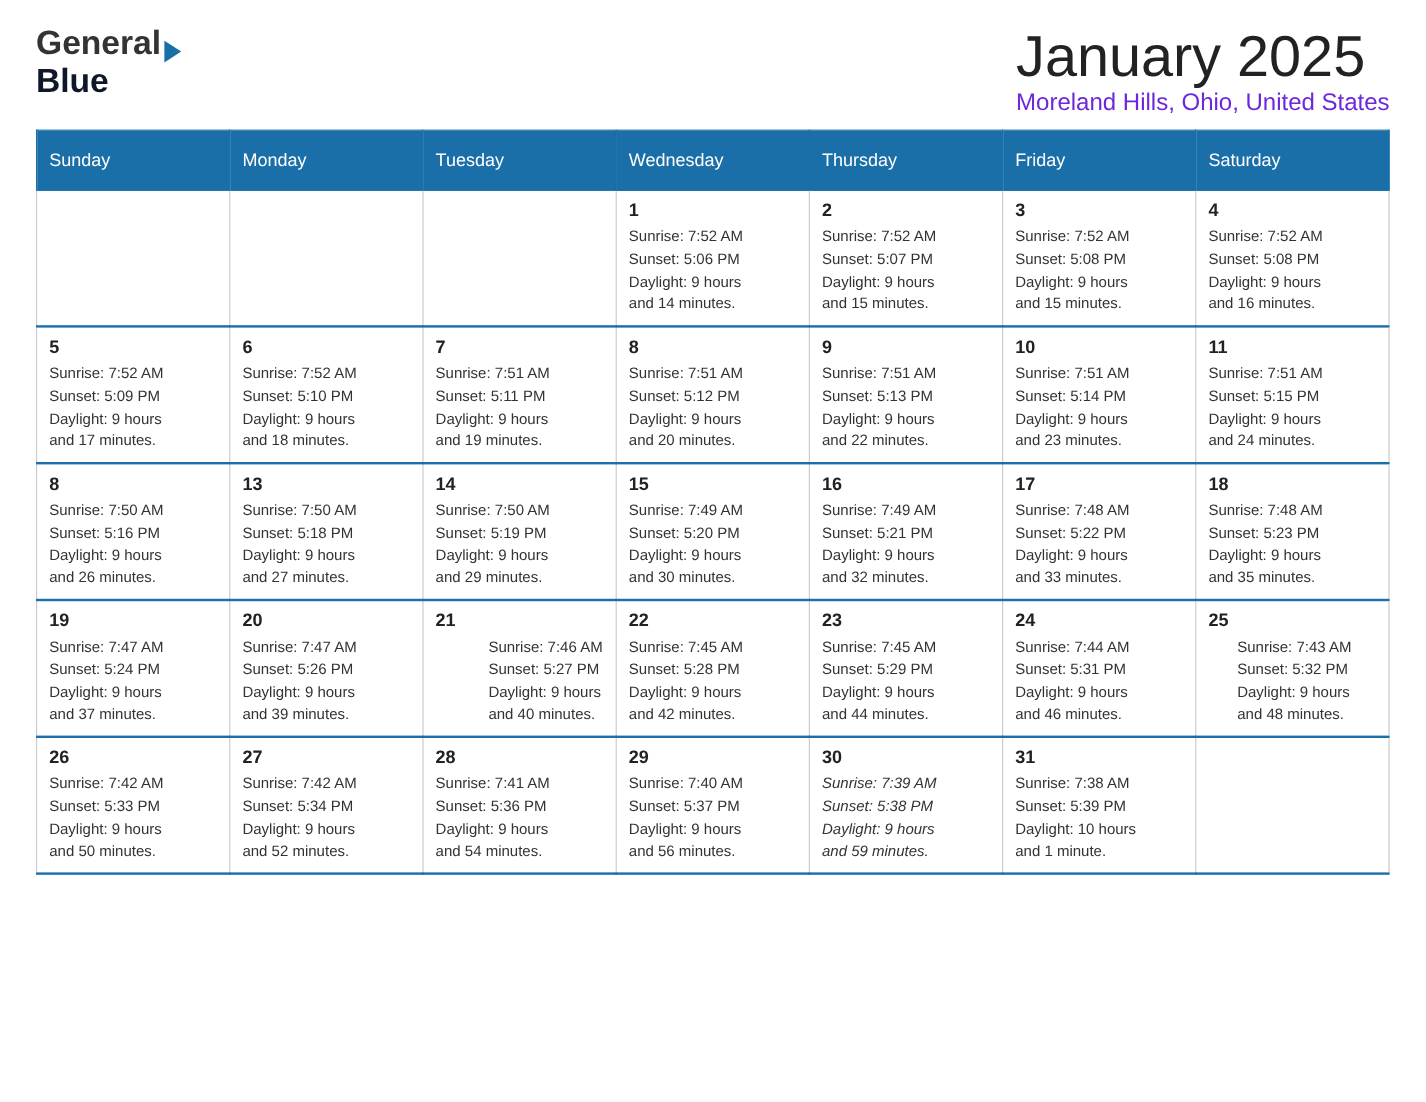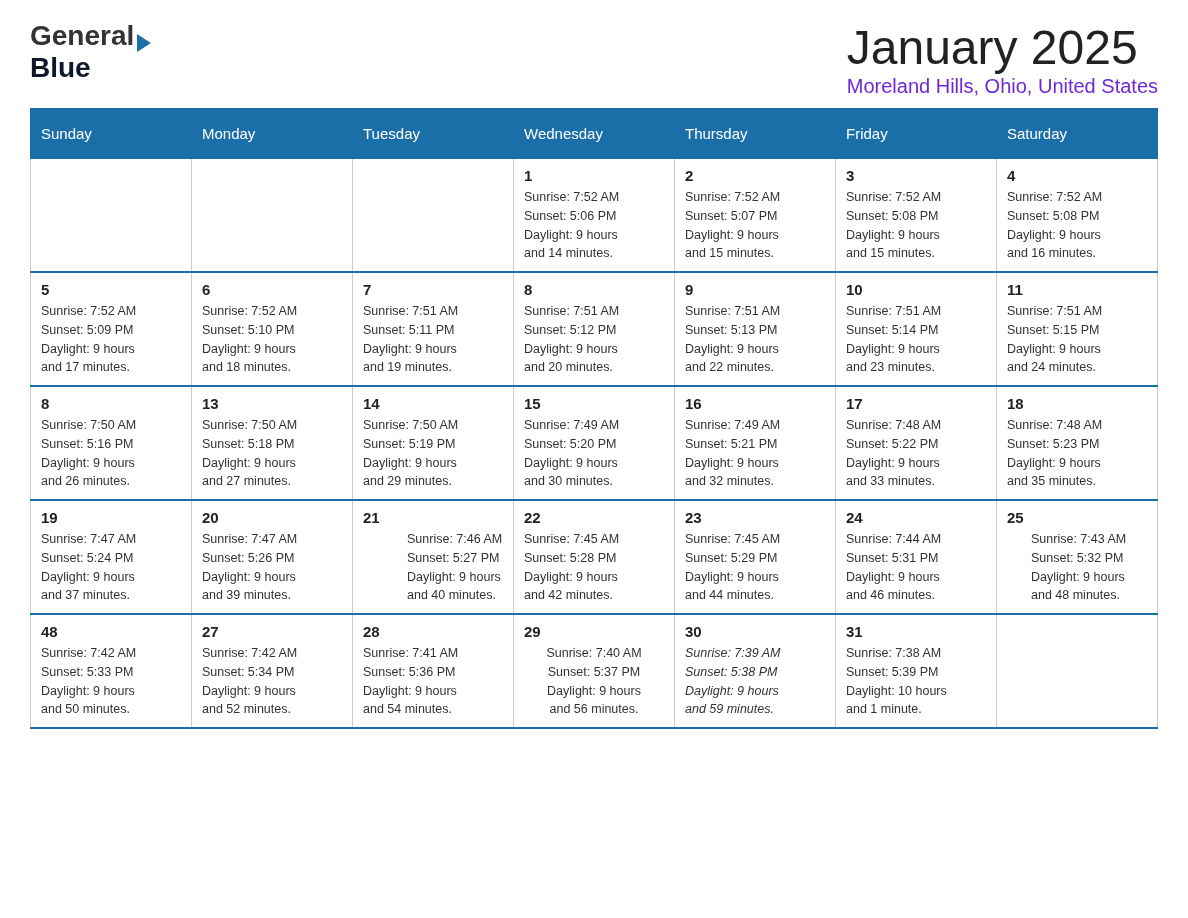--- a/index.html
+++ b/index.html
@@ -317,21 +317,21 @@
         <td>
           <span class="day-number">25</span>
           <div class="day-info" style="white-space: pre-line; margin-left: 24px;">Sunrise: 7:43 AM
 Sunset: 5:32 PM
 Daylight: 9 hours
 and 48 minutes.</div>
         </td>
       </tr>
       <tr>
         <td>
-          <span class="day-number">48</span>
+          <span class="day-number">26</span>
           <div class="day-info" style="white-space: pre-line;">Sunrise: 7:42 AM
 Sunset: 5:33 PM
 Daylight: 9 hours
 and 50 minutes.</div>
         </td>
         <td>
           <span class="day-number">27</span>
           <div class="day-info" style="white-space: pre-line;">Sunrise: 7:42 AM
 Sunset: 5:34 PM
 Daylight: 9 hours
@@ -339,21 +339,21 @@
         </td>
         <td>
           <span class="day-number">28</span>
           <div class="day-info" style="white-space: pre-line;">Sunrise: 7:41 AM
 Sunset: 5:36 PM
 Daylight: 9 hours
 and 54 minutes.</div>
         </td>
         <td>
           <span class="day-number">29</span>
-          <div class="day-info" style="white-space: pre-line; text-align: center;">Sunrise: 7:40 AM
+          <div class="day-info" style="white-space: pre-line;">Sunrise: 7:40 AM
 Sunset: 5:37 PM
 Daylight: 9 hours
 and 56 minutes.</div>
         </td>
         <td>
           <span class="day-number">30</span>
           <div class="day-info" style="white-space: pre-line; font-style: italic;">Sunrise: 7:39 AM
 Sunset: 5:38 PM
 Daylight: 9 hours
 and 59 minutes.</div>

